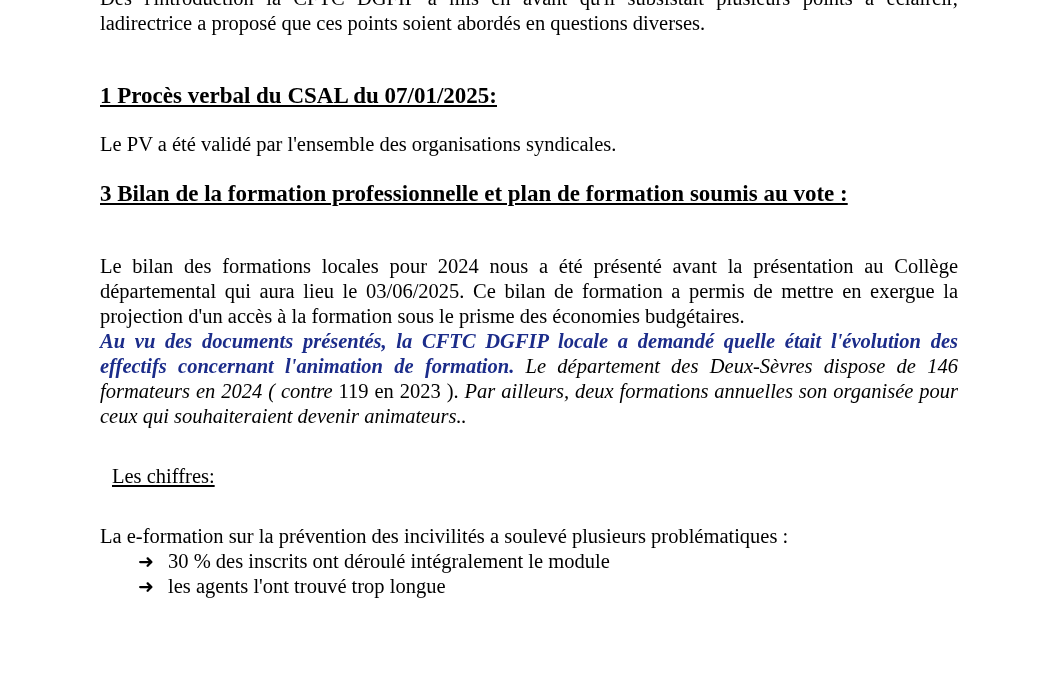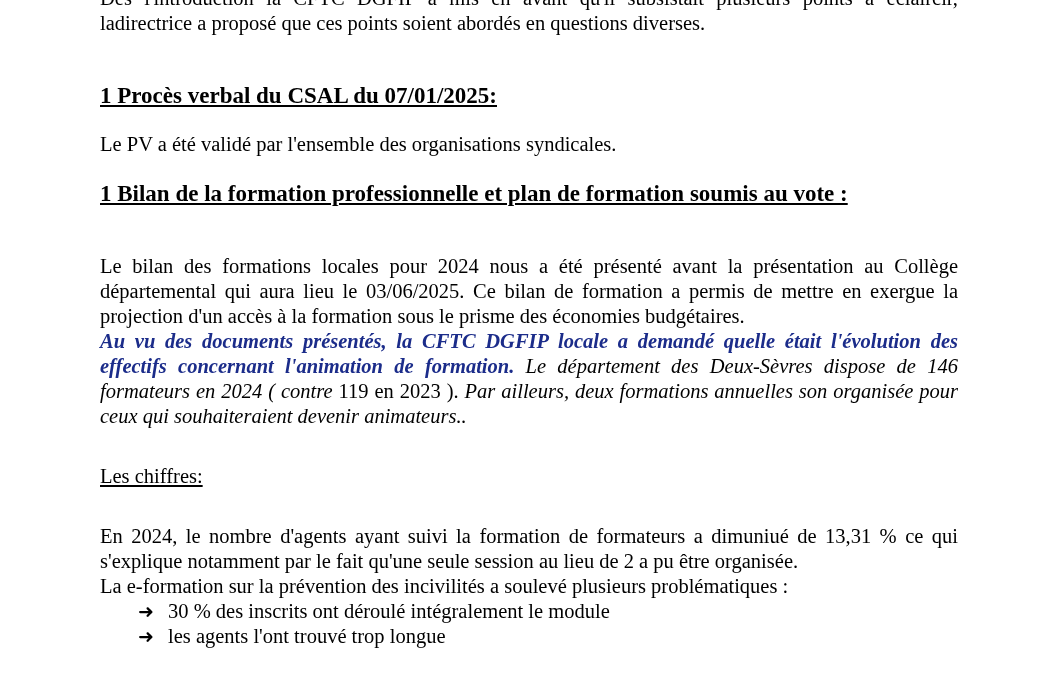--- a/index.html
+++ b/index.html
@@ -40,21 +40,21 @@
   .spacer-sm { height: 11px; }
   .spacer-md { height: 24px; }
   .spacer-lg { height: 36px; }
   .justified { text-align: justify; }
   .heading {
     font-weight: bold;
     text-decoration: underline;
     font-size: 23px;
     line-height: 25px;
   }
-  .underline { text-decoration: underline; }
+  .underline { text-decoration: underline; margin-left: 12px; }
   .blue-bold-italic {
     color: #1b2c8a;
     font-weight: bold;
     font-style: italic;
     font-family: Liberation Serif, serif;
   }
   .italic { font-style: italic; }
   .bullet-line {
     margin: 0;
     font-size: 20.5px;
@@ -93,21 +93,21 @@
     <div class="spacer-sm"></div>
 
     <p class="heading">1 Procès verbal du CSAL du 07/01/2025:</p>
 
     <div class="spacer-md"></div>
 
     <p>Le PV a été validé par l'ensemble des organisations syndicales.</p>
 
     <div class="spacer-md"></div>
 
-    <p class="heading">1 Bilan de la formation professionnelle et plan de formation soumis au vote :</p>
+    <p class="heading">3 Bilan de la formation professionnelle et plan de formation soumis au vote :</p>
 
     <div class="spacer-md"></div>
 
 
     <div class="spacer-md"></div>
 
     <p>Le bilan des formations locales pour 2024 nous a été présenté avant la présentation au Collège départemental qui aura lieu le 03/06/2025. Ce bilan de formation a permis de mettre en exergue la projection d'un accès à la formation sous le prisme des économies budgétaires.</p>
 
     <p class="justified">
       <span class="blue-bold-italic">Au vu des documents présentés, la CFTC DGFIP locale a demandé quelle était l'évolution des effectifs concernant l'animation de formation.</span>
@@ -117,21 +117,20 @@
     </p>
 
     <div class="spacer-md"></div>
     <div class="spacer-sm"></div>
 
     <p><span class="underline">Les chiffres:</span> </p>
 
     <div class="spacer-md"></div>
     <div class="spacer-sm"></div>
 
-    <p>En 2024, le nombre d'agents ayant suivi la formation de formateurs a dimuniué de 13,31 % ce qui s'explique notamment par le fait qu'une seule session au lieu de 2 a pu être organisée.</p>
 
     <p>La e-formation sur la prévention des incivilités a soulevé plusieurs problématiques :</p>
 
     <p class="bullet-line">
       <span class="arrow">➜</span>
       <span>30 % des inscrits ont déroulé intégralement le module</span>
     </p>
 
     <p class="bullet-line">
       <span class="arrow">➜</span>

